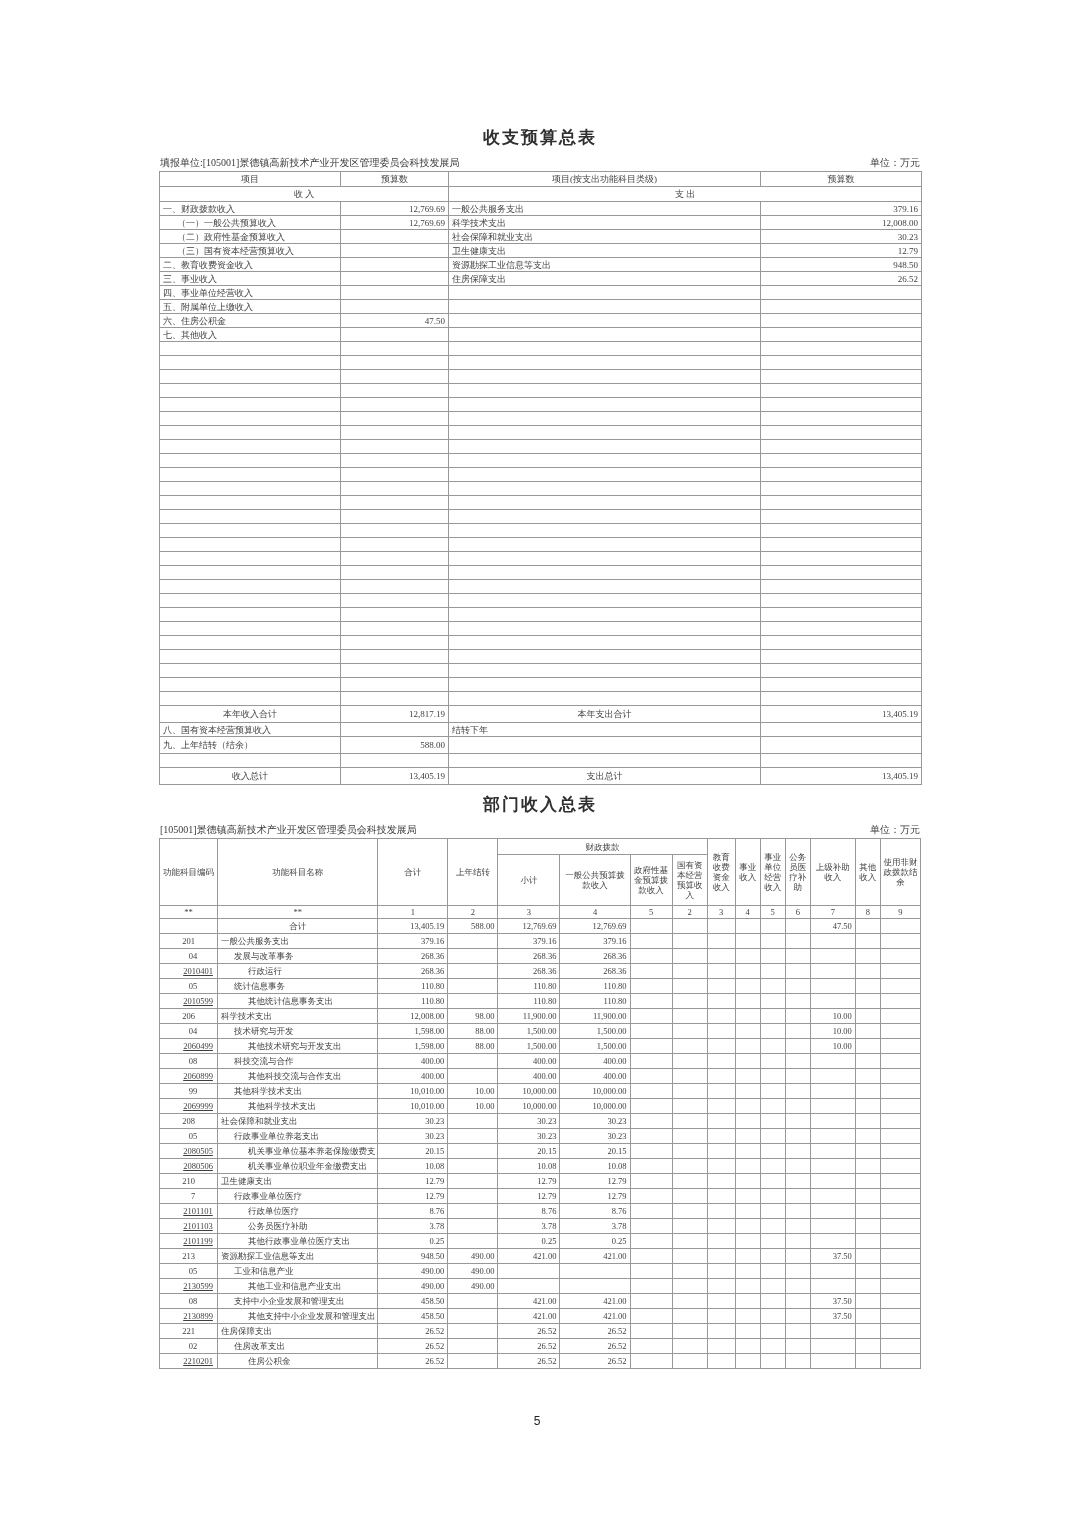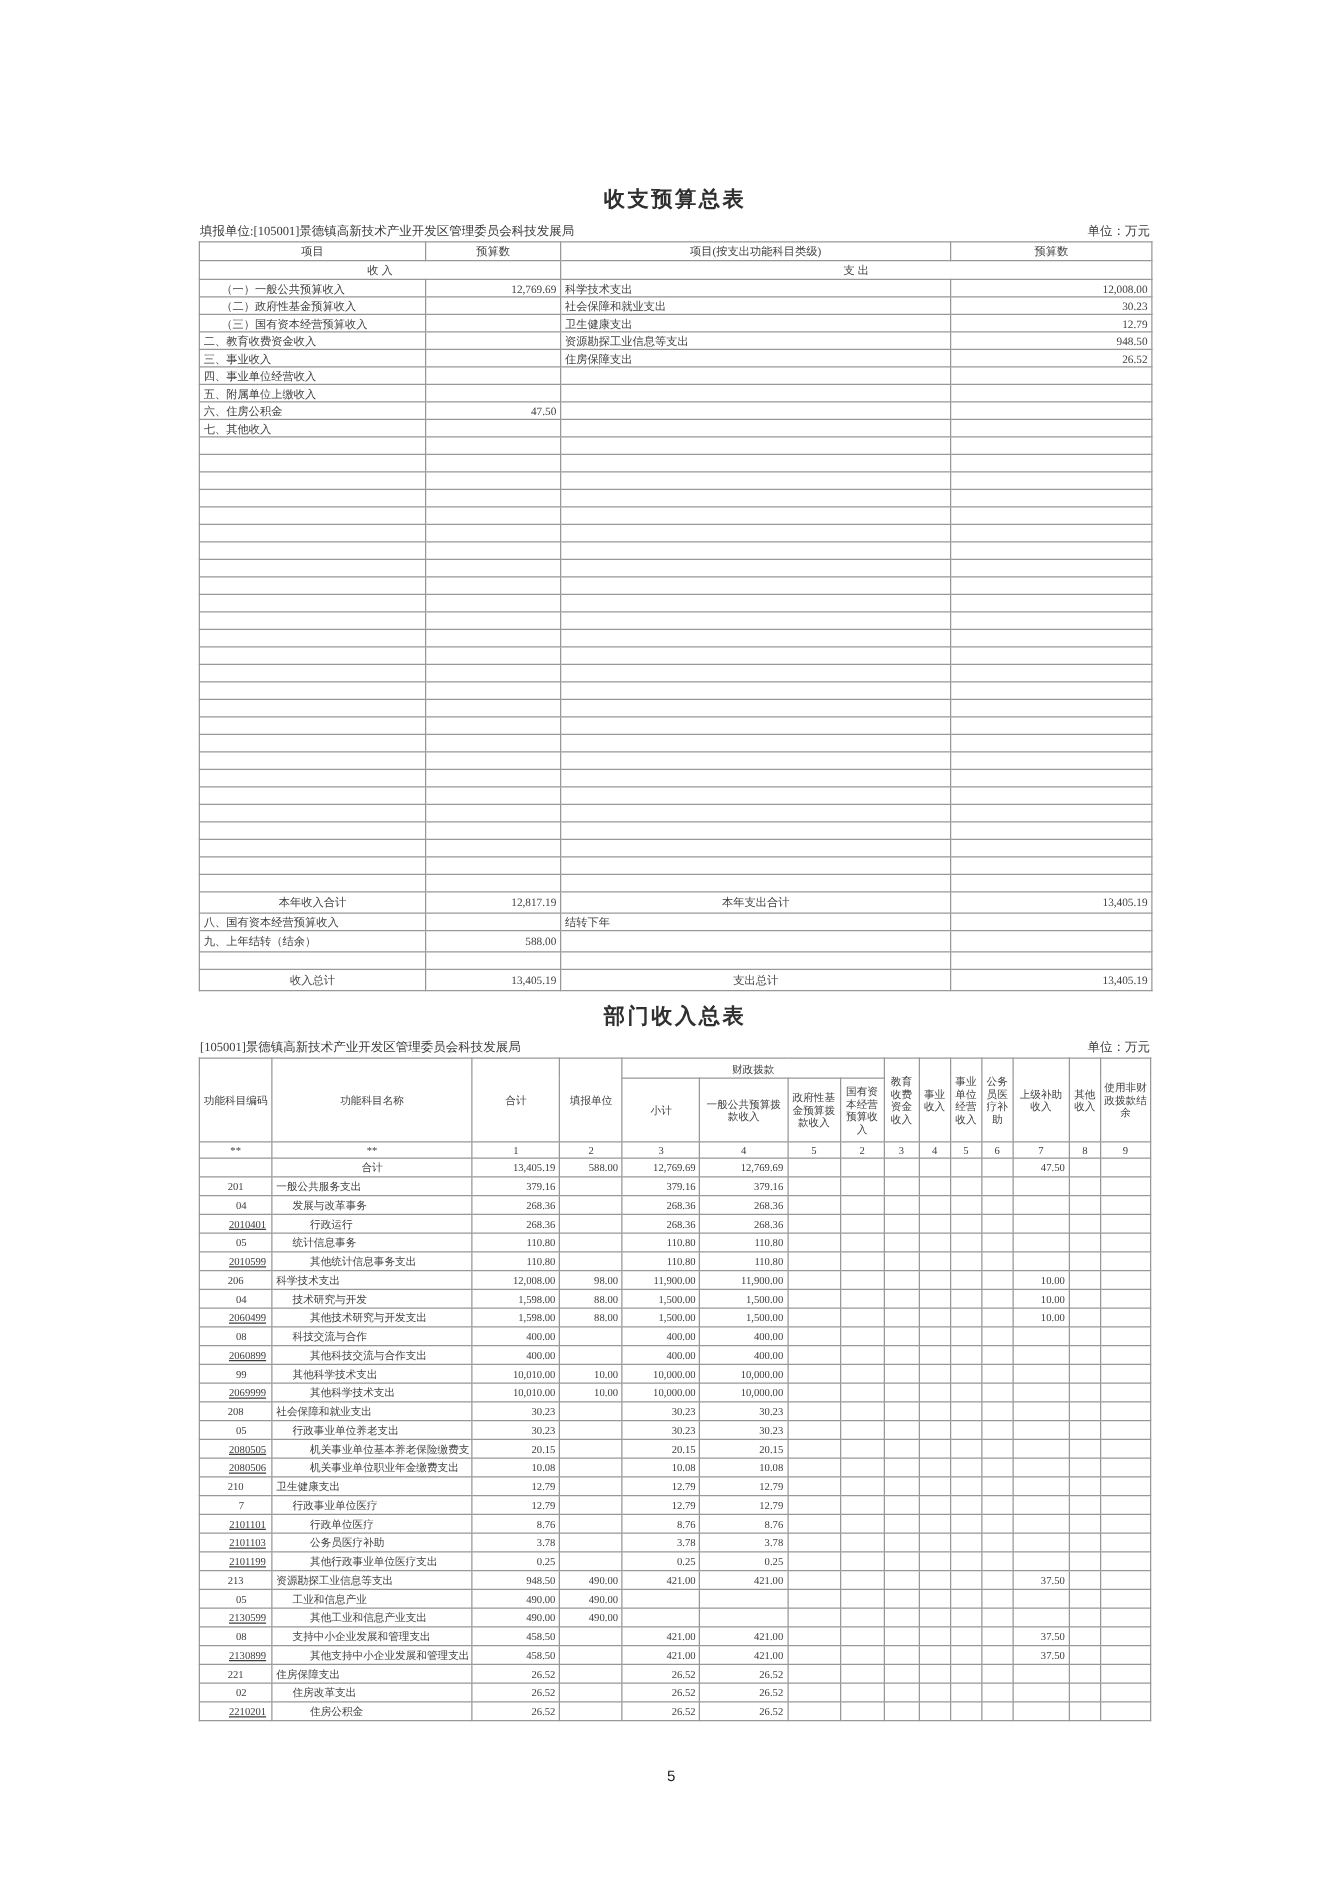--- a/index.html
+++ b/index.html
@@ -1,21 +1,21 @@
 <!DOCTYPE html>
 <html><head>
 <meta charset="utf-8">
 <style>
   html,body { margin:0; padding:0; background:#ffffff; }
   .page {
     position:relative; width:1074px; height:1520px; background:#ffffff;
     font-family:"Liberation Serif","DejaVu Serif",serif; color:#3f3f3f;
     overflow:hidden;
   }
-  .content { position:absolute; left:159px; top:148px; width:762px; }
+  .content { position:absolute; left:159px; top:126px; width:762px; }
   .tbl-title { font-size:17px; font-weight:bold; text-align:center;
     letter-spacing:2px; color:#2f2f2f; margin:0 0 7px 0; }
   .unit-line { display:flex; justify-content:space-between; align-items:flex-end;
     font-size:10px; color:#3a3a3a; margin-bottom:1px; padding:0 1px; }
   table { border-collapse:collapse; table-layout:fixed; width:762px; }
   td, th { border:1px solid #989898; font-weight:normal; font-size:9px;
     padding:0 3px; height:13px; line-height:12px; overflow:hidden;
     white-space:nowrap; color:#3f3f3f; }
   th { text-align:center; }
   .t1 td.lbl { text-align:left; }
@@ -65,20 +65,26 @@
         <tr class="head">
           <th>项目</th>
           <th>预算数</th>
           <th>项目(按支出功能科目类级)</th>
           <th>预算数</th>
         </tr>
         <tr class="head">
           <th colspan="2">收    入</th>
           <th colspan="2">支    出</th>
         </tr>
+      <tr>
+            <td class="lbl">一、财政拨款收入</td>
+            <td class="num">12,769.69</td>
+            <td class="lbl">一般公共服务支出</td>
+            <td class="num">379.16</td>
+          </tr>
           <tr>
             <td class="lbl ind1">（一）一般公共预算收入</td>
             <td class="num">12,769.69</td>
             <td class="lbl">科学技术支出</td>
             <td class="num">12,008.00</td>
           </tr>
           <tr>
             <td class="lbl ind1">（二）政府性基金预算收入</td>
             <td class="num"></td>
             <td class="lbl">社会保障和就业支出</td>
@@ -337,21 +343,21 @@
           <col style="width:25px">
         <col style="width:45px">
           <col style="width:25px">
           <col style="width:40px">
       </colgroup>
       <tbody id="t2body">
         <tr class="grp">
           <th rowspan="2">功能科目编码</th>
           <th rowspan="2">功能科目名称</th>
           <th rowspan="2">合计</th>
-          <th rowspan="2">填报单位</th>
+          <th rowspan="2">上年结转</th>
           <th colspan="4">财政拨款</th>
           <th rowspan="2">教育收费资金收入</th>
           <th rowspan="2">事业收入</th>
           <th rowspan="2">事业单位经营收入</th>
           <th rowspan="2">公务员医疗补助</th>
           <th rowspan="2">上级补助收入</th>
           <th rowspan="2">其他收入</th>
           <th rowspan="2">使用非财政拨款结余</th>
         </tr>
         <tr class="sub">

